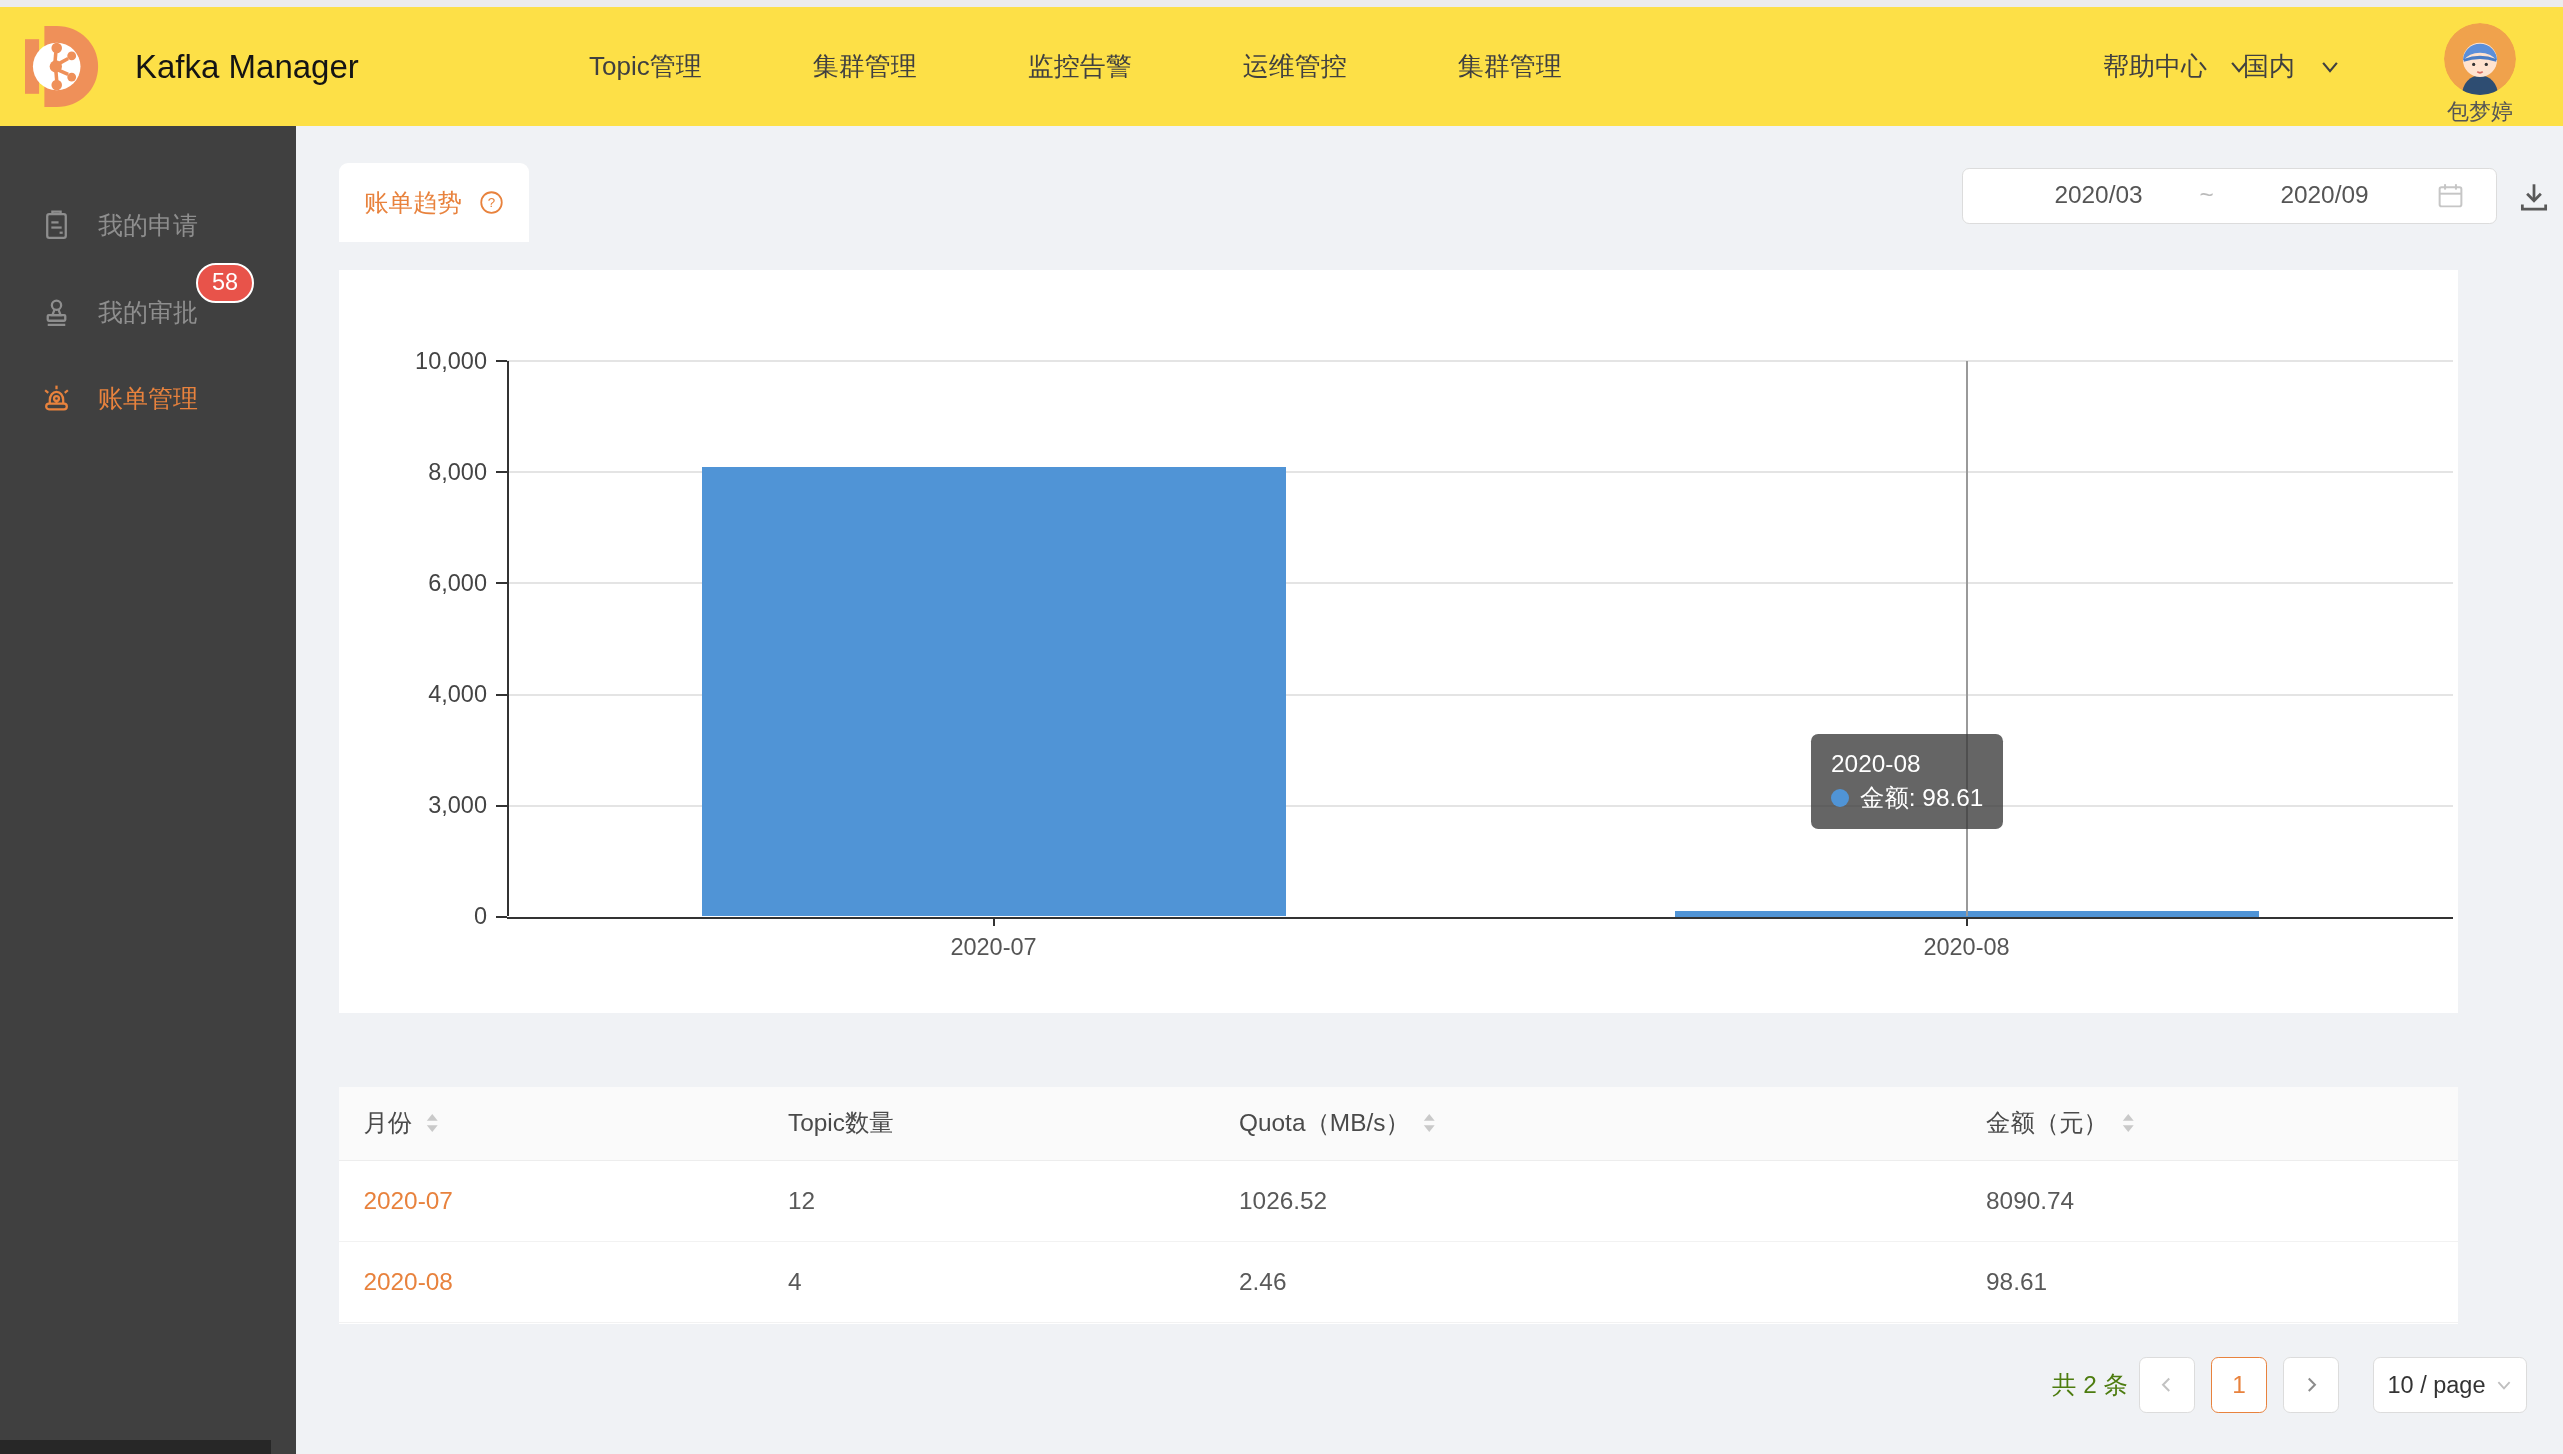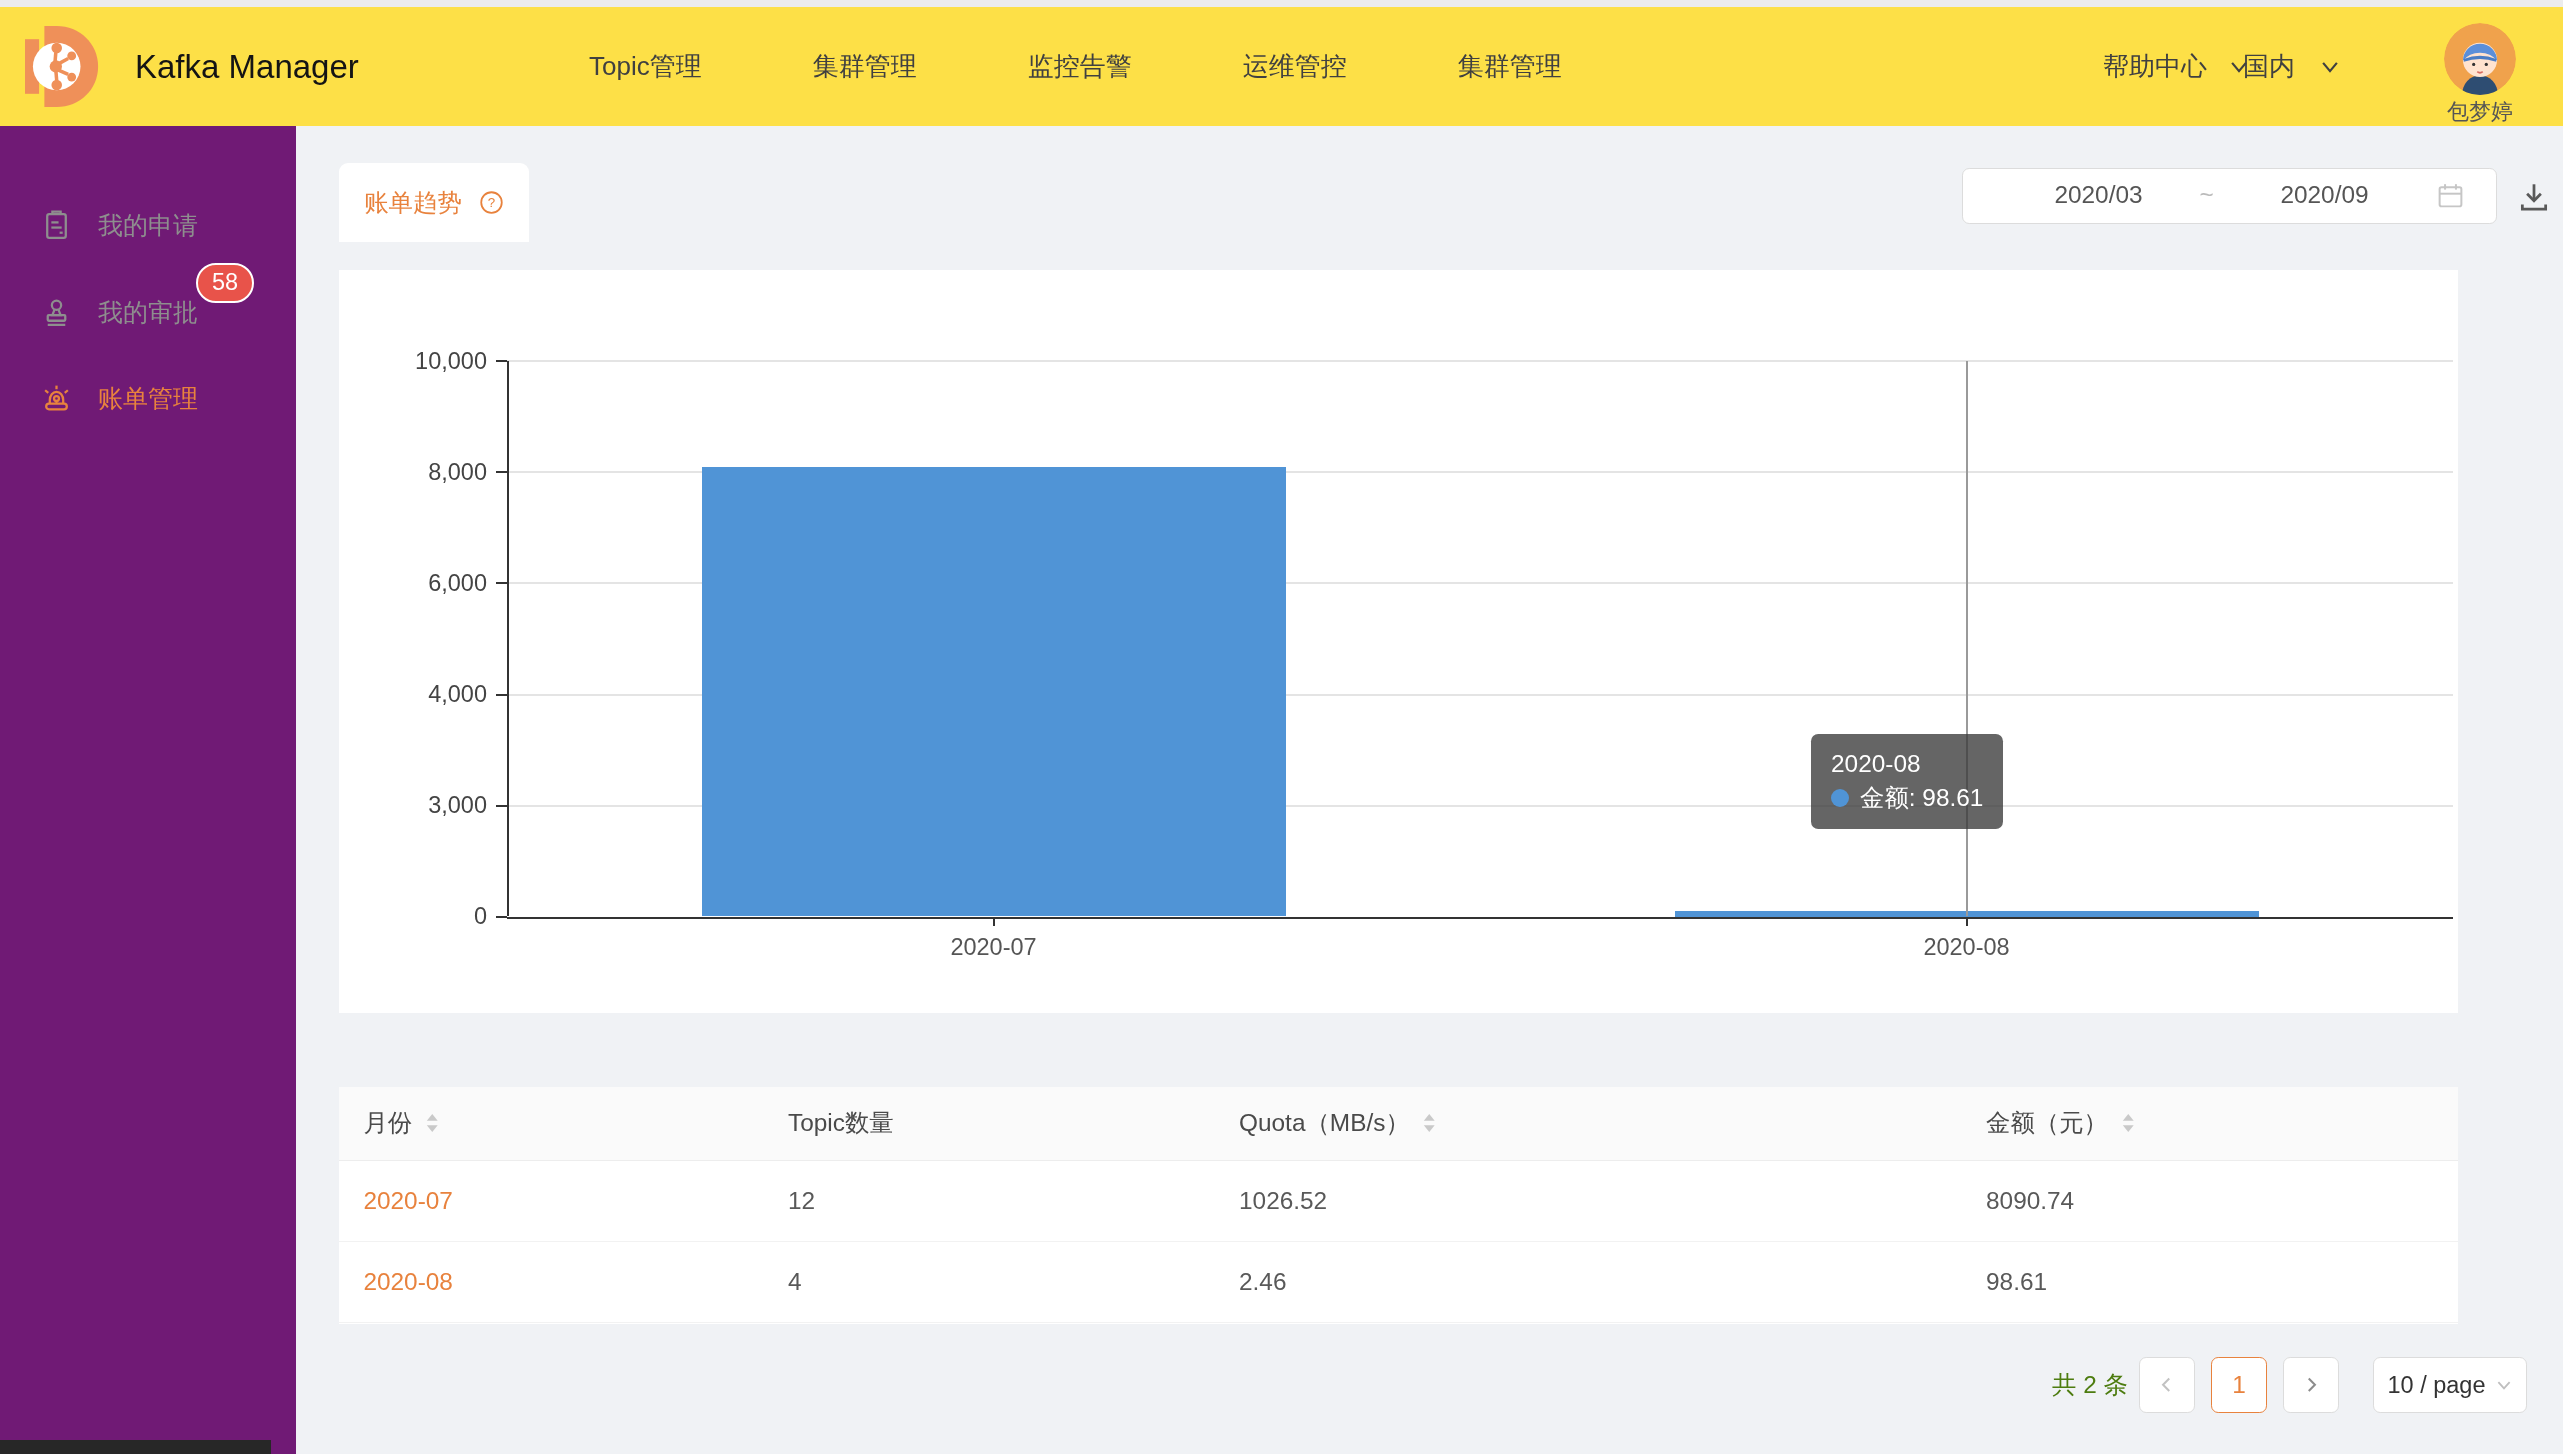--- a/index.html
+++ b/index.html
@@ -22,21 +22,21 @@
   .help-menu{position:absolute;left:2063px;top:0;height:119px;display:flex;align-items:center;gap:21px;
     font-size:26px;color:#404040;cursor:pointer;margin-left:40px;}
   .region-menu{position:absolute;left:2243px;top:0;height:119px;display:flex;align-items:center;gap:23.5px;
     font-size:26px;color:#404040;cursor:pointer;}
   .chev{width:22px;height:22px;}
   .avatar-wrap{position:absolute;left:2444px;top:16.3px;width:72px;text-align:center;cursor:pointer;}
   .avatar{width:72px;height:72px;border-radius:50%;display:block;}
   .user-name{margin-top:1.8px;font-size:22px;color:#555;white-space:nowrap;}
 
   
-  .sidebar{position:absolute;left:0;top:126px;width:296px;height:1328px;background:#701a75;}
+  .sidebar{position:absolute;left:0;top:126px;width:296px;height:1328px;background:#404040;}
   .side-item{position:absolute;left:0;width:296px;height:87px;display:flex;align-items:center;cursor:pointer;}
   .side-item .s-icon{position:absolute;left:40px;width:33px;height:33px;}
   .side-item .s-label{position:absolute;left:98px;font-size:25px;color:#8e8e8e;white-space:nowrap;}
   .side-item.active .s-label{color:#e8823d;}
   .badge{position:absolute;left:196px;top:137px;min-width:58px;height:40px;border-radius:22px;
     background:#e8534a;border:2.7px solid #ffffff;box-sizing:border-box;
     color:#fff;font-size:23.5px;line-height:34px;text-align:center;padding:0 7.2px;}
   .sidebar-footer{position:absolute;left:0;bottom:0;width:271px;height:14.5px;background:#272727;cursor:pointer;}
 
   

